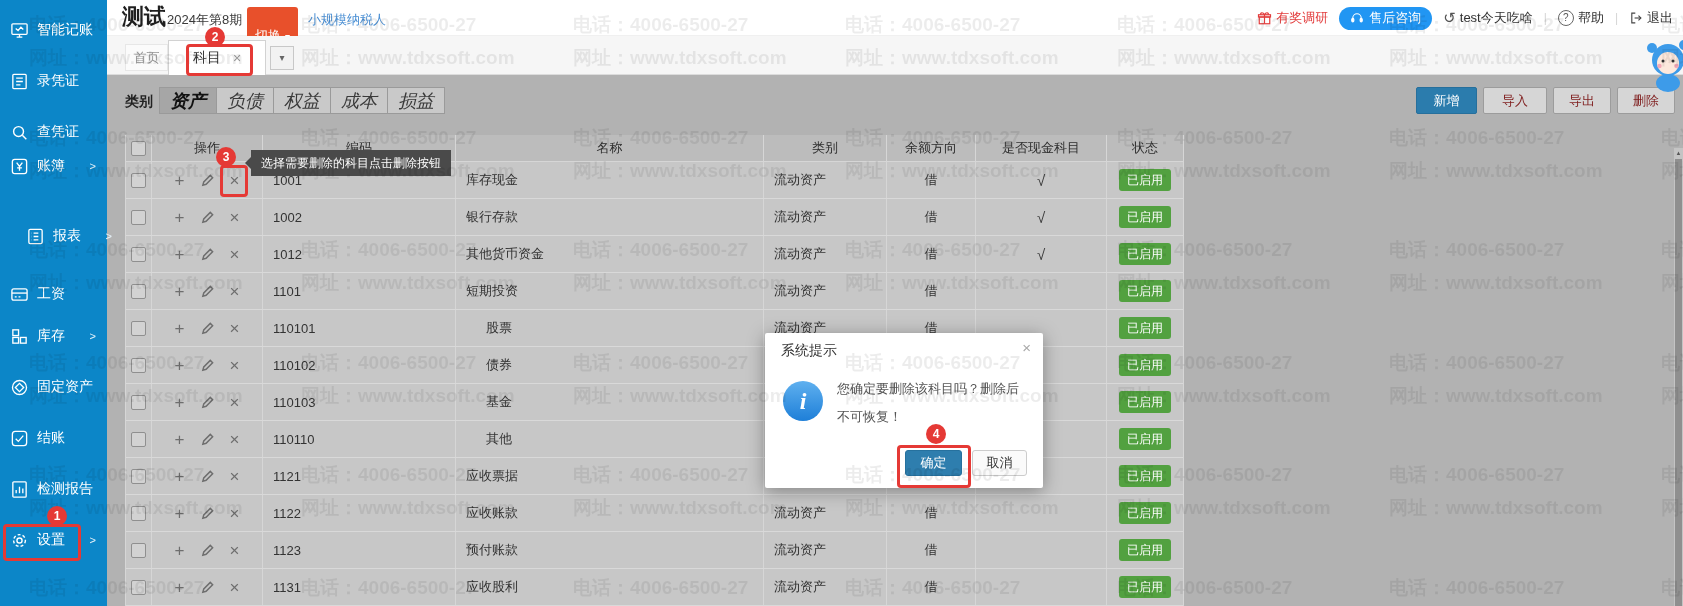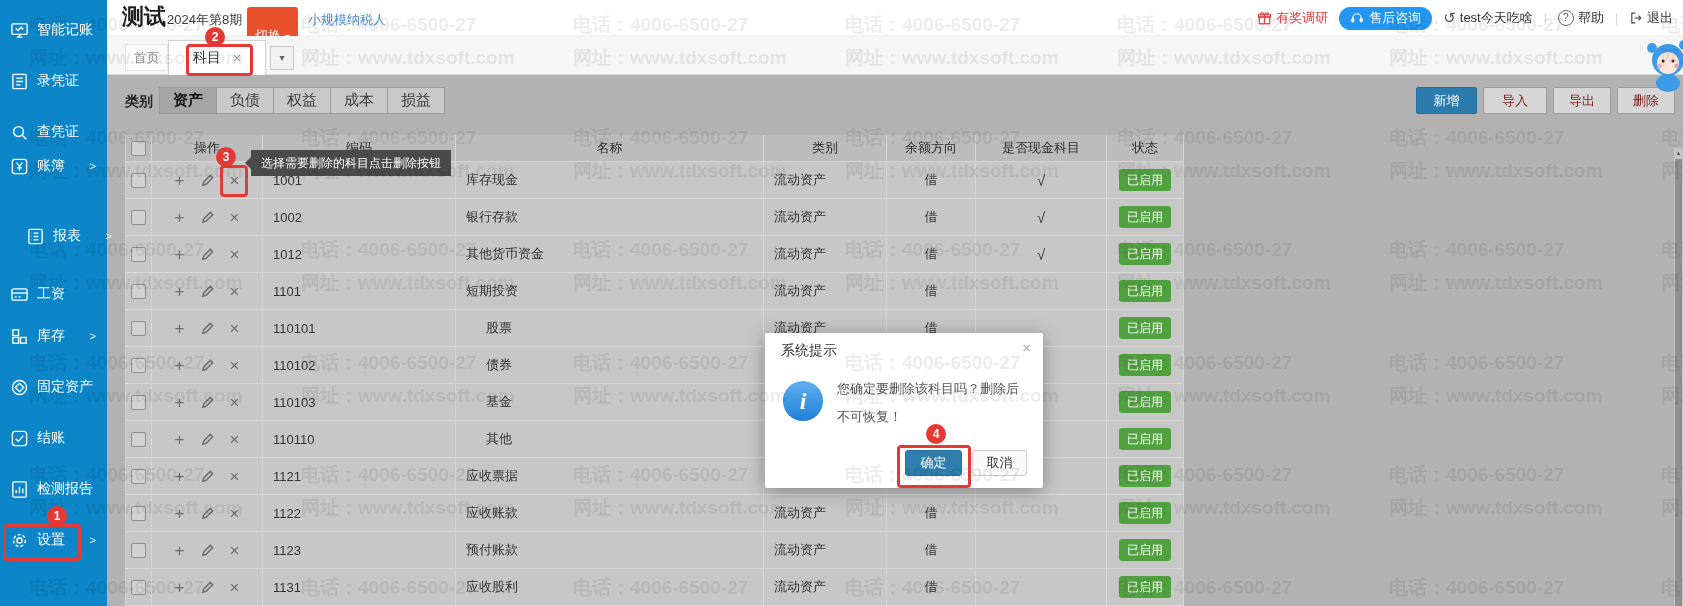--- a/index.html
+++ b/index.html
@@ -46,21 +46,21 @@
   .tab-caret{position:absolute;left:163px;top:10px;width:24px;height:24px;border:1px solid #c8c8c8;
              background:#f2f2f2;box-sizing:border-box;text-align:center;line-height:22px;
              font-size:10px;color:#666;cursor:pointer;}
 
   
   .content{position:absolute;left:107px;top:75px;width:1576px;height:531px;background:#b2b2b2;overflow:hidden;}
   .cat-label{position:absolute;left:18px;top:18px;font-size:14px;font-weight:bold;color:#222;}
   .cat-tabs{position:absolute;left:53px;top:12px;display:flex;}
   .cat-tab{width:58px;height:27px;margin-left:-1px;border:1px solid #9a9a9a;background:#c9c9c9;
            box-sizing:border-box;display:flex;align-items:center;justify-content:center;
-           font-size:15px;color:#3a3a3a;cursor:pointer;}
+           font-size:18px;color:#3a3a3a;cursor:pointer;font-style:italic;}
   .cat-tab.active{background:#a6a6a6;color:#111;font-weight:bold;}
   .tb-btn{position:absolute;top:12px;height:27px;box-sizing:border-box;border:1px solid #9c9c9c;
           background:#d6d6d6;color:#7f1d1d;font-size:13px;display:flex;align-items:center;
           justify-content:center;cursor:pointer;border-radius:2px;}
   .tb-btn.primary{background:#2B7CAD;border-color:#266f9c;color:#fff;}
   .btn-add{left:1309px;width:61px;}
   .btn-import{left:1376px;width:64px;}
   .btn-export{left:1446px;width:58px;}
   .btn-delete{left:1510px;width:58px;}
 

